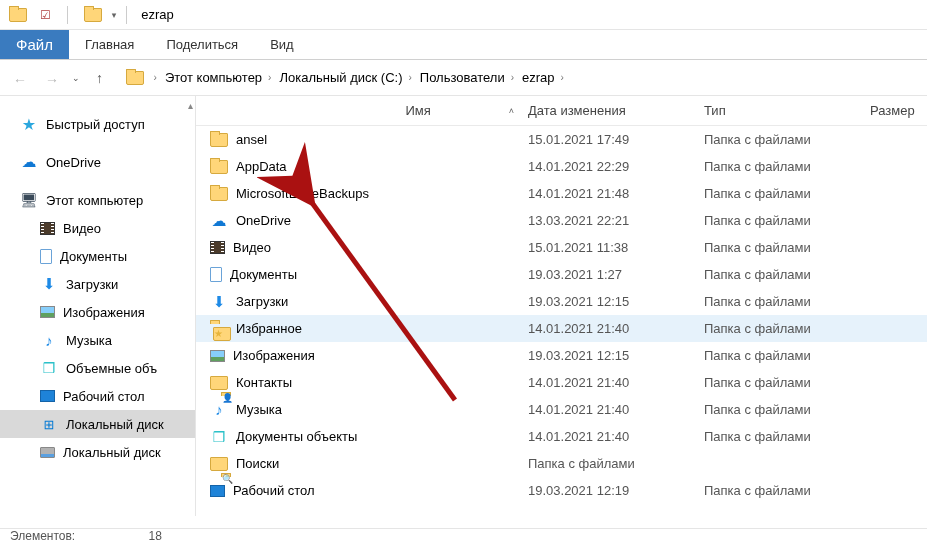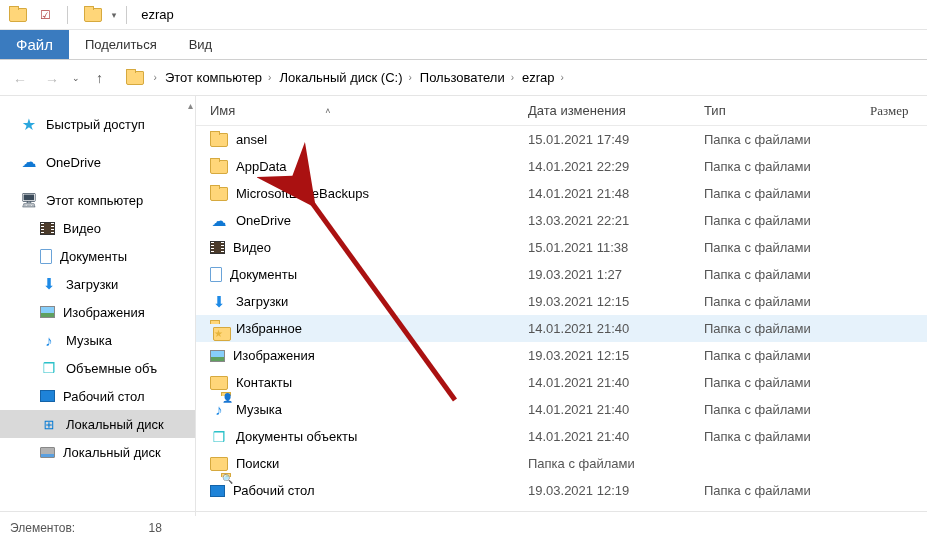--- a/index.html
+++ b/index.html
@@ -32,36 +32,36 @@
   .tree { width: 196px; border-right: 1px solid #e5e5e5; position: relative; overflow: hidden; padding-top: 4px; }
   .tree-item { display: flex; align-items: center; gap: 8px; height: 28px; padding-left: 20px; font-size: 13px; }
   .tree-item.section { margin-top: 10px; }
   .tree-item.child { padding-left: 40px; }
   .tree-item.selected { background: #d9d9d9; }
   .tree .scroll-up { position: absolute; top: 4px; right: 2px; font-size: 10px; color: #888; }
 
   .content { flex: 1; position: relative; }
   .headers { display: flex; height: 30px; align-items: center; border-bottom: 1px solid #eaeaea; color: #444; font-size: 13px; }
   .headers .col { padding-left: 14px; }
-  .col-name { width: 318px; display: flex; align-items: center; gap: 30px; }
+  .col-name { width: 318px; display: flex; align-items: center; gap: 18px; justify-content: flex-end; }
   .col-date { width: 176px; }
   .col-type { width: 166px; }
-  .col-size { flex: 1; font-family: Liberation Serif, serif; }
+  .col-size { flex: 1; }
   .sort-caret { font-size: 9px; color: #666; margin-left: 60px; }
 
   .rows { }
   .row { display: flex; height: 27px; align-items: center; font-size: 13px; }
   .row .c-name { width: 318px; padding-left: 14px; display: flex; align-items: center; gap: 8px; }
   .row .c-date { width: 176px; padding-left: 14px; color: #555; }
   .row .c-type { width: 166px; padding-left: 14px; color: #555; }
   .row .c-size { flex: 1; padding-left: 14px; color: #555; }
   .row.highlight { background: #e6f2fb; }
 
   
-  .status { position: absolute; bottom: 0; left: 0; right: 0; height: 32px; display: flex; align-items: center; padding-left: 10px; font-size: 12px; color: #555; border-top: 1px solid #e5e5e5; gap: 35px; }
+  .status { position: absolute; bottom: 0; left: 0; right: 0; height: 15px; display: flex; align-items: center; padding-left: 10px; font-size: 12px; color: #555; border-top: 1px solid #e5e5e5; gap: 35px; }
 
   
   .ic { width: 18px; height: 18px; display: inline-flex; align-items: center; justify-content: center; }
   .ic-folder::before { content: ""; width: 16px; height: 12px; background: #ffd679; border: 1px solid #d6a93e; border-radius: 1px 1px 2px 2px; display: block; position: relative; }
   .ic-folder::after { content: ""; position: absolute; width: 8px; height: 3px; background: #ffd679; border: 1px solid #d6a93e; border-bottom: none; margin-top: -14px; margin-left: -8px; border-radius: 1px 1px 0 0; }
   .ic-folder { position: relative; }
   .ic-star { color: #2ba7de; font-size: 16px; }
   .ic-cloud { color: #1078d4; font-size: 15px; }
   .ic-pc { color: #3a4a5a; font-size: 14px; }
   .ic-video { background: #4a3a2a; width:15px; height:13px; border:1px solid #333; position:relative; }
@@ -100,20 +100,21 @@
     <span class="divider"></span>
     <span class="ic ic-folder"></span>
     <span style="font-size:9px;color:#666;">▾</span>
   </div>
   <div class="divider"></div>
   <div class="title">ezrap</div>
 </div>
 
 <div class="ribbon">
   <div class="file">Файл</div>
+  <div class="tab">Главная</div>
   <div class="tab">Поделиться</div>
   <div class="tab">Вид</div>
 </div>
 
 <div class="navstrip">
   <div class="nav-btn disabled">←</div>
   <div class="nav-btn disabled">→</div>
   <div class="chev">⌄</div>
   <div class="nav-btn">↑</div>
   <div class="address">

